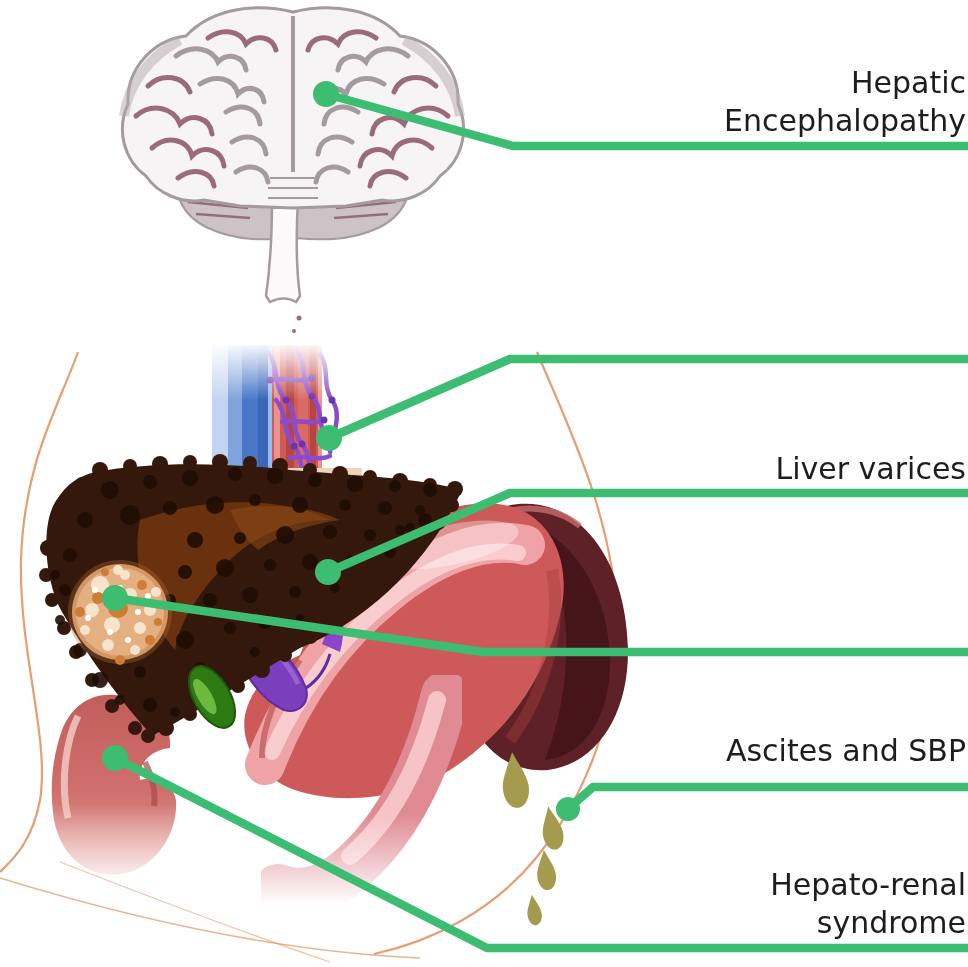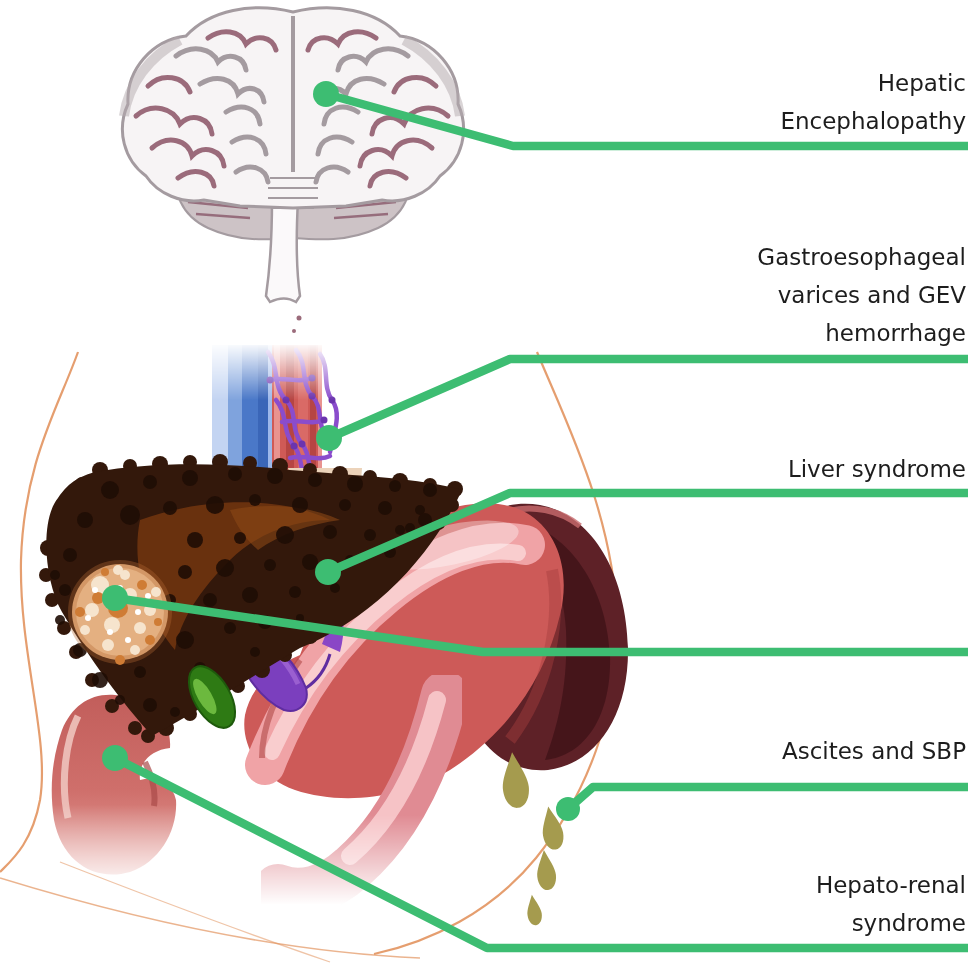--- a/index.html
+++ b/index.html
@@ -3,21 +3,21 @@
 <meta charset="utf-8">
 <style>
   html,body{margin:0;padding:0;background:#ffffff;}
   .stage{
     position:relative;width:968px;height:967px;background:#ffffff;overflow:hidden;
     font-family:"DejaVu Sans","Liberation Sans",sans-serif;
   }
   .stage svg{position:absolute;left:0;top:0;}
   .label{
     position:absolute;right:2px;text-align:right;
-    color:#1d1d1d;font-size:23px;line-height:38px;
+    color:#1d1d1d;font-size:30px;line-height:38px;
     white-space:pre-line;letter-spacing:0px;
   }
 </style>
 </head>
 <body>
 
 <div class="stage">
 
 <svg width="968" height="967" viewBox="0 0 968 967" xmlns="http://www.w3.org/2000/svg">
   <defs>
@@ -367,21 +367,18 @@
     <circle cx="329" cy="438" r="13"></circle>
     <circle cx="328" cy="572" r="13"></circle>
     <circle cx="115" cy="598" r="13"></circle>
     <circle cx="568" cy="809" r="12"></circle>
     <circle cx="115" cy="758" r="13"></circle>
   </g>
 </svg>
 
 <div class="label" style="top:64px">Hepatic
 Encephalopathy</div>
-<div class="label" style="top:238px">Gastroesophageal
-varices and GEV
-hemorrhage</div>
-<div class="label" style="top:450px">Liver syndrome</div>
+<div class="label" style="top:450px">Liver varices</div>
 <div class="label" style="top:732px">Ascites and SBP</div>
 <div class="label" style="top:866px">Hepato-renal
 syndrome</div>
 
 </div>
 
 </body></html>

